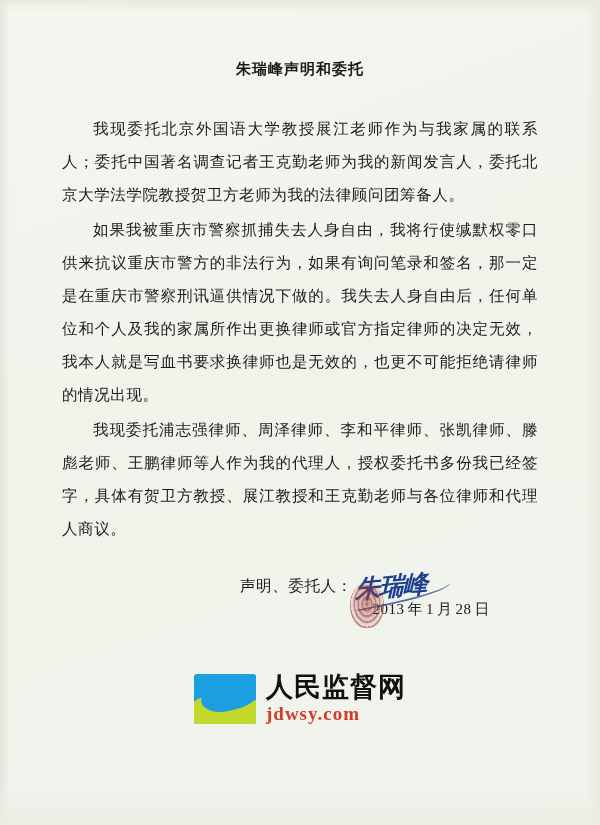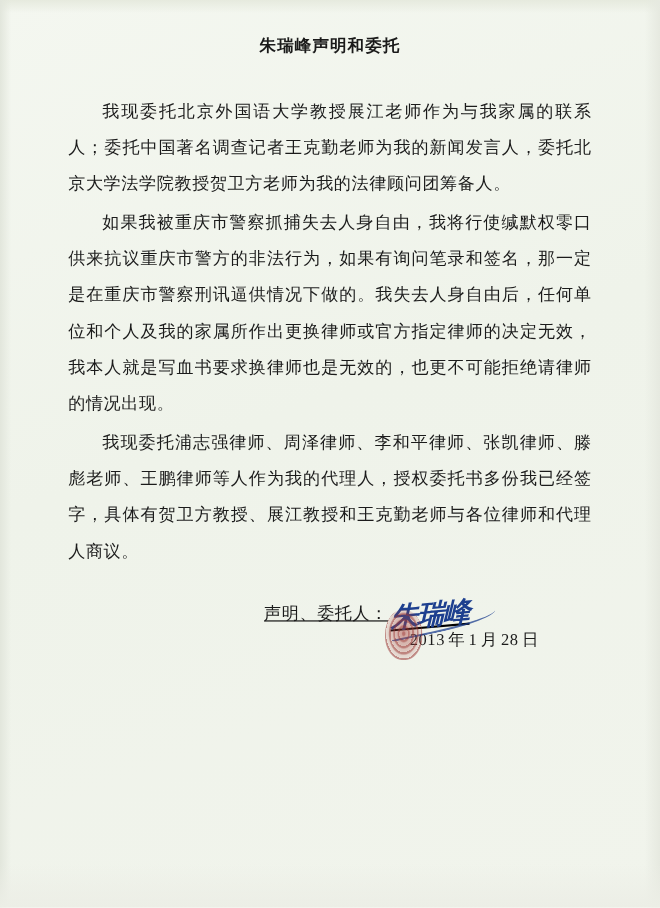--- a/index.html
+++ b/index.html
@@ -49,21 +49,21 @@
 
   .doc {
     position: absolute;
     left: 62px;
     top: 0;
     width: 476px;
     height: 825px;
   }
 
   .title {
-    margin-top: 32px;
+    margin-top: 60px;
     text-align: center;
     font-family: "DejaVu Sans", sans-serif;
     font-weight: bold;
     font-size: 15px;
     letter-spacing: 1px;
     color: #1a1a1a;
   }
 
   .body-text {
     margin-top: 34px;
@@ -79,21 +79,20 @@
     margin: 0 0 2px 0;
   }
 
   .sign-row {
     margin-top: 26px;
     display: flex;
     align-items: flex-end;
     justify-content: flex-start;
     padding-left: 178px;
     position: relative;
-    text-decoration: underline;
   }
   .sign-label {
     font-size: 15.5px;
     color: #1b1b1b;
     letter-spacing: 0.6px;
     line-height: 28px;
   }
   .signature {
     position: relative;
     margin-left: 2px;
@@ -230,13 +229,20 @@
       <span class="sign-label">声明、委托人：</span>
       <span class="signature">朱瑞峰<span class="sign-stroke"></span></span>
       <span class="fingerprint"></span>
     </div>
 
     <div class="date-row">
       <span class="num">2013</span><span>年</span><span class="num">1</span><span>月</span><span class="num">28</span><span>日</span>
     </div>
   </div>
 
+  <div class="footer">
+    <div class="logo-mark"></div>
+    <div class="logo-text">
+      <div class="logo-cn">人民监督网</div>
+      <div class="logo-url">jdwsy.com</div>
+    </div>
+  </div>
 </div>
 
 </body></html>

